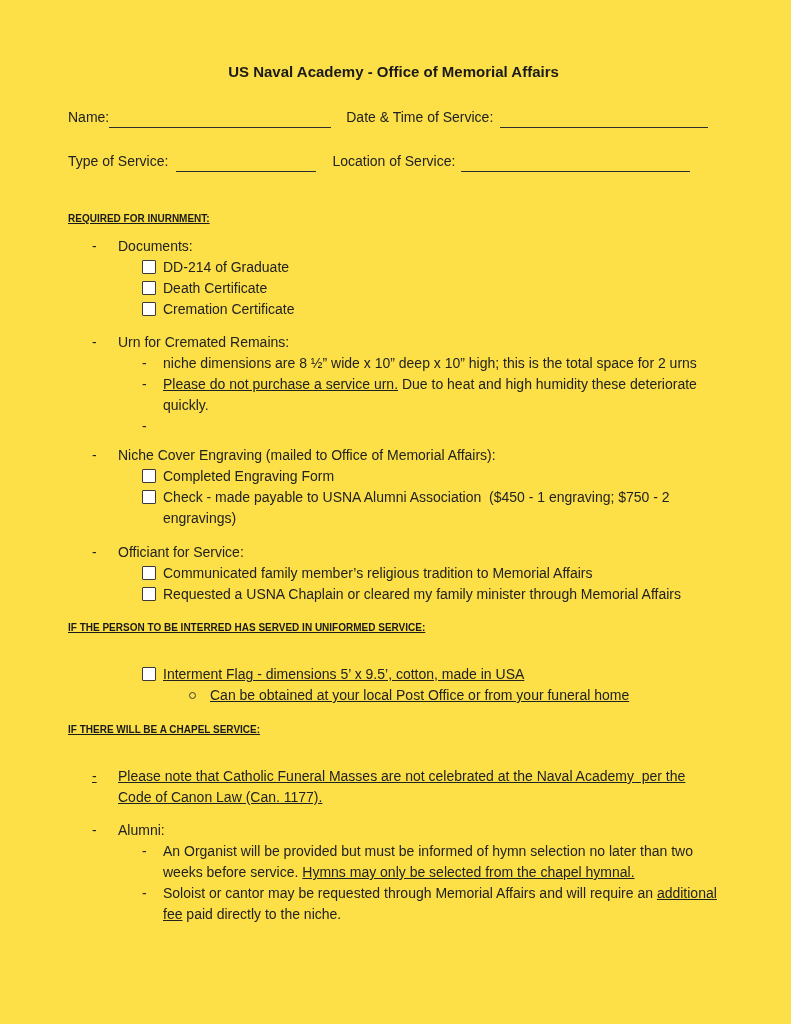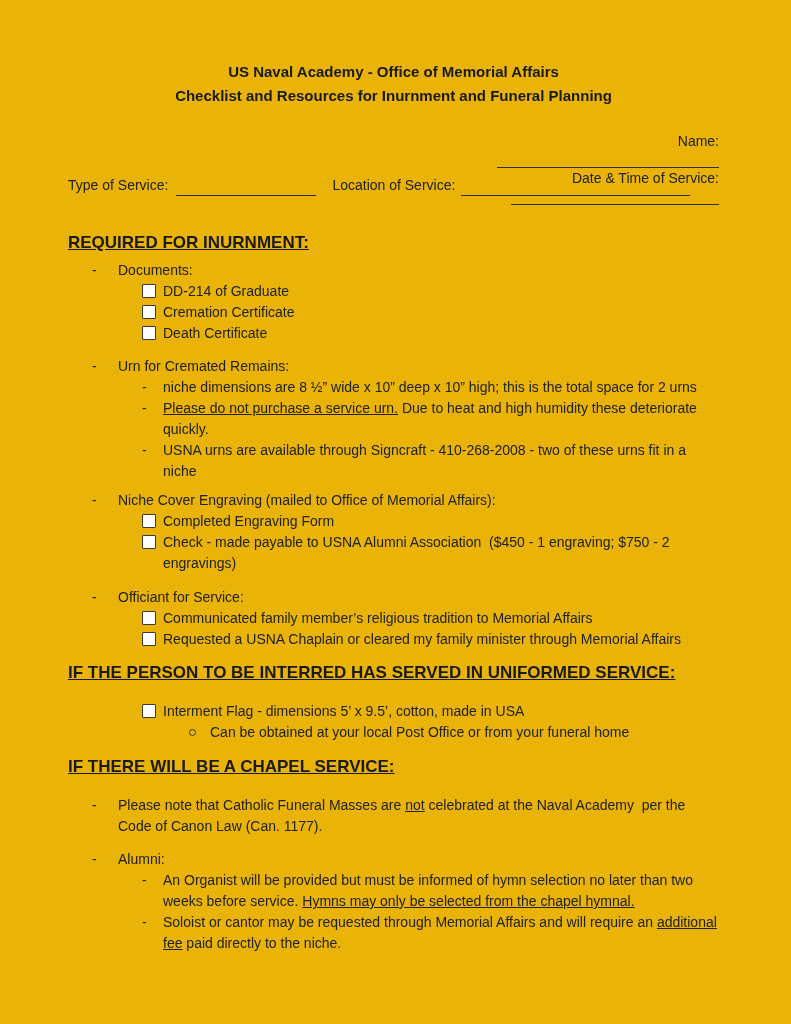--- a/index.html
+++ b/index.html
@@ -1,72 +1,71 @@
 <!DOCTYPE html>
 <html><head>
 <meta charset="utf-8">
 <style>
   * { margin:0; padding:0; box-sizing:border-box; }
   html,body { background:#ffffff; }
   .page {
     position:relative;
     width:791px; height:1024px;
-    background:#eab308;
+    background:#fde047;
     font-family:"Liberation Sans","DejaVu Sans",sans-serif;
     font-size:14px; line-height:21px;
     color:#222222;
     padding:60px 72px 0 68px;
     overflow:hidden;
   }
   .doc-title { text-align:center; font-weight:bold; font-size:15px; line-height:24px; color:#1a1a1a; }
 
   
   .form-row { display:flex; align-items:flex-end; white-space:nowrap; height:21px; }
-  .row1 { margin-top:23px;flex-direction:column; }
+  .row1 { margin-top:23px; }
   .row2 { margin-top:23px; }
   .blank { display:inline-block; border-bottom:1.5px solid #2e2e2e; height:16px; flex:none; }
   .w222 { width:222px; }
   .w208 { width:208px; margin-left:7px; }
   .w140 { width:140px; margin-left:8px; }
   .w229 { width:229px; margin-left:6px; }
   .gap15 { margin-left:15px; }
   .gap16 { margin-left:16px; }
 
   
-  .sec-h { font-weight:bold; font-size:17px; text-decoration:underline; color:#1a1a1a; }
+  .sec-h { font-weight:bold; font-size:10px; text-decoration:underline; color:#1a1a1a; }
 
   
   .l1 { display:flex; padding-left:24px; }
   .l1 > .m { width:26px; flex:none; }
   .l2 { display:flex; padding-left:74px; }
   .l2 > .m { width:21px; flex:none; }
   .l3 { display:flex; padding-left:120px; }
   .l3 > .m { width:22px; flex:none; padding-top:7px; }
   .dot { display:block; width:7px; height:7px; border:1.3px solid #3c3c3c; border-radius:50%; margin-left:1px; }
   .cbrow { display:flex; padding-left:74px; }
   .cb { width:14px; height:14px; border:1.5px solid #3a3a3a; border-radius:1px; flex:none; margin:3px 7px 0 0; background:#fff; }
   .txt { flex:1; }
   .u { text-decoration:underline; }
 
   
   .mt7  { margin-top:7px; }
   .mt8  { margin-top:8px; }
-  .mt10 { margin-top:18px; }
+  .mt10 { margin-top:26px;text-decoration:underline; }
   .mt12 { margin-top:12px; }
   .mt13 { margin-top:13px; }
   .mt36 { margin-top:36px; }
 </style>
 </head>
 <body>
 
 <div class="page">
 
   <div class="doc-title">
     <div>US Naval Academy - Office of Memorial Affairs</div>
-    <div>Checklist and Resources for Inurnment and Funeral Planning</div>
   </div>
 
   <div class="form-row row1">
     <span>Name:</span>
     <span class="blank w222"></span>
     <span class="gap15">Date &amp; Time of Service:</span>
     <span class="blank w208"></span>
   </div>
 
   <div class="form-row row2">
@@ -82,44 +81,43 @@
     <div class="l1">
       <span class="m">-</span>
       <span class="txt">Documents:</span>
     </div>
     <div class="cbrow">
       <span class="cb"></span>
       <span class="txt">DD-214 of Graduate</span>
     </div>
     <div class="cbrow">
       <span class="cb"></span>
-      <span class="txt">Cremation Certificate</span>
+      <span class="txt">Death Certificate</span>
     </div>
     <div class="cbrow">
       <span class="cb"></span>
-      <span class="txt">Death Certificate</span>
+      <span class="txt">Cremation Certificate</span>
     </div>
   </div>
 
   <div class="mt12">
     <div class="l1">
       <span class="m">-</span>
       <span class="txt">Urn for Cremated Remains:</span>
     </div>
     <div class="l2">
       <span class="m">-</span>
       <span class="txt">niche dimensions are 8 ½” wide x 10” deep x 10” high; this is the total space for 2 urns</span>
     </div>
     <div class="l2">
       <span class="m">-</span>
       <span class="txt"><span class="u">Please do not purchase a service urn.</span><span> Due to heat and high humidity these deteriorate quickly.</span></span>
     </div>
     <div class="l2">
       <span class="m">-</span>
-      <span class="txt">USNA urns are available through Signcraft - 410-268-2008 - two of these urns fit in a niche</span>
     </div>
   </div>
 
   <div class="mt8">
     <div class="l1">
       <span class="m">-</span>
       <span class="txt">Niche Cover Engraving (mailed to Office of Memorial Affairs):</span>
     </div>
     <div class="cbrow">
       <span class="cb"></span>

